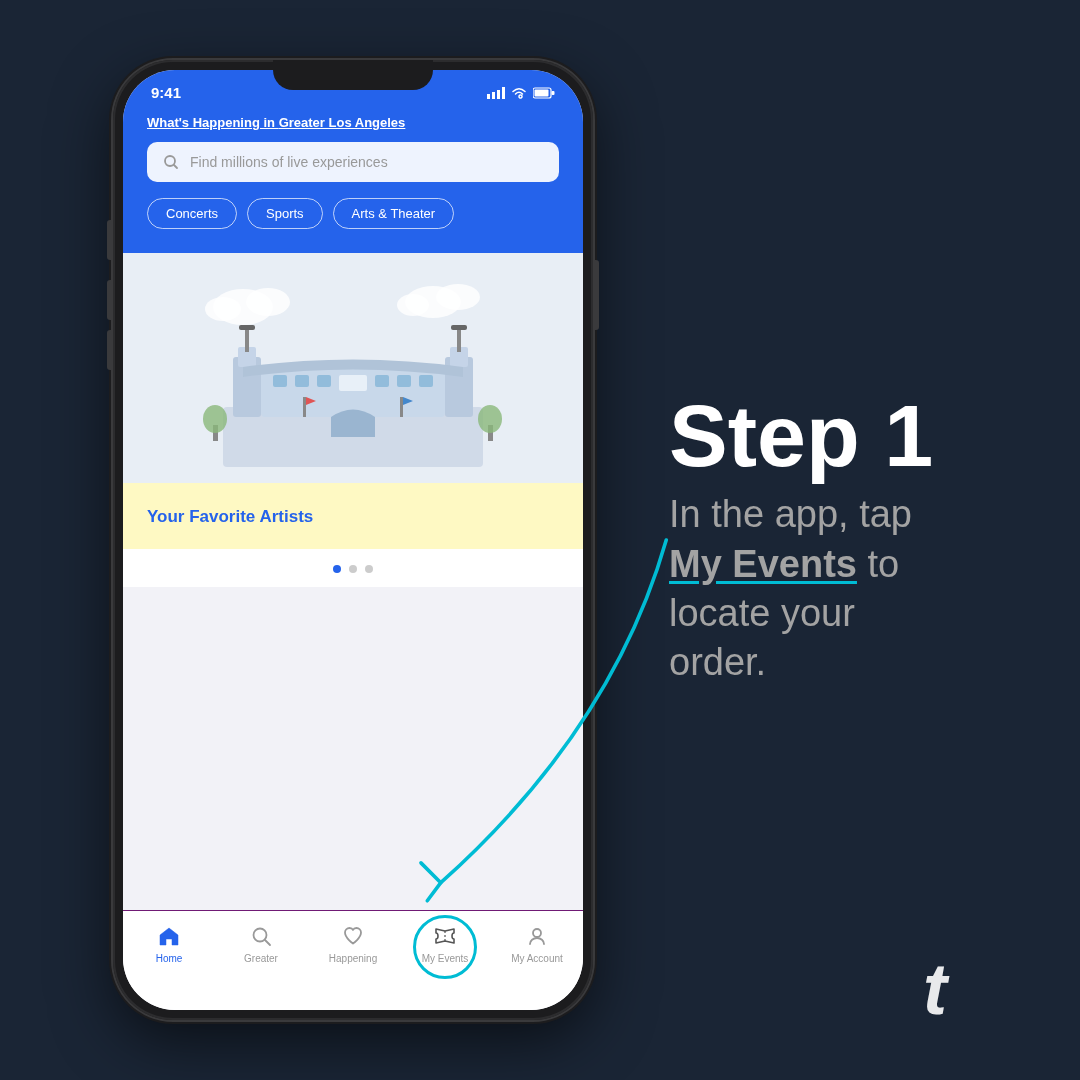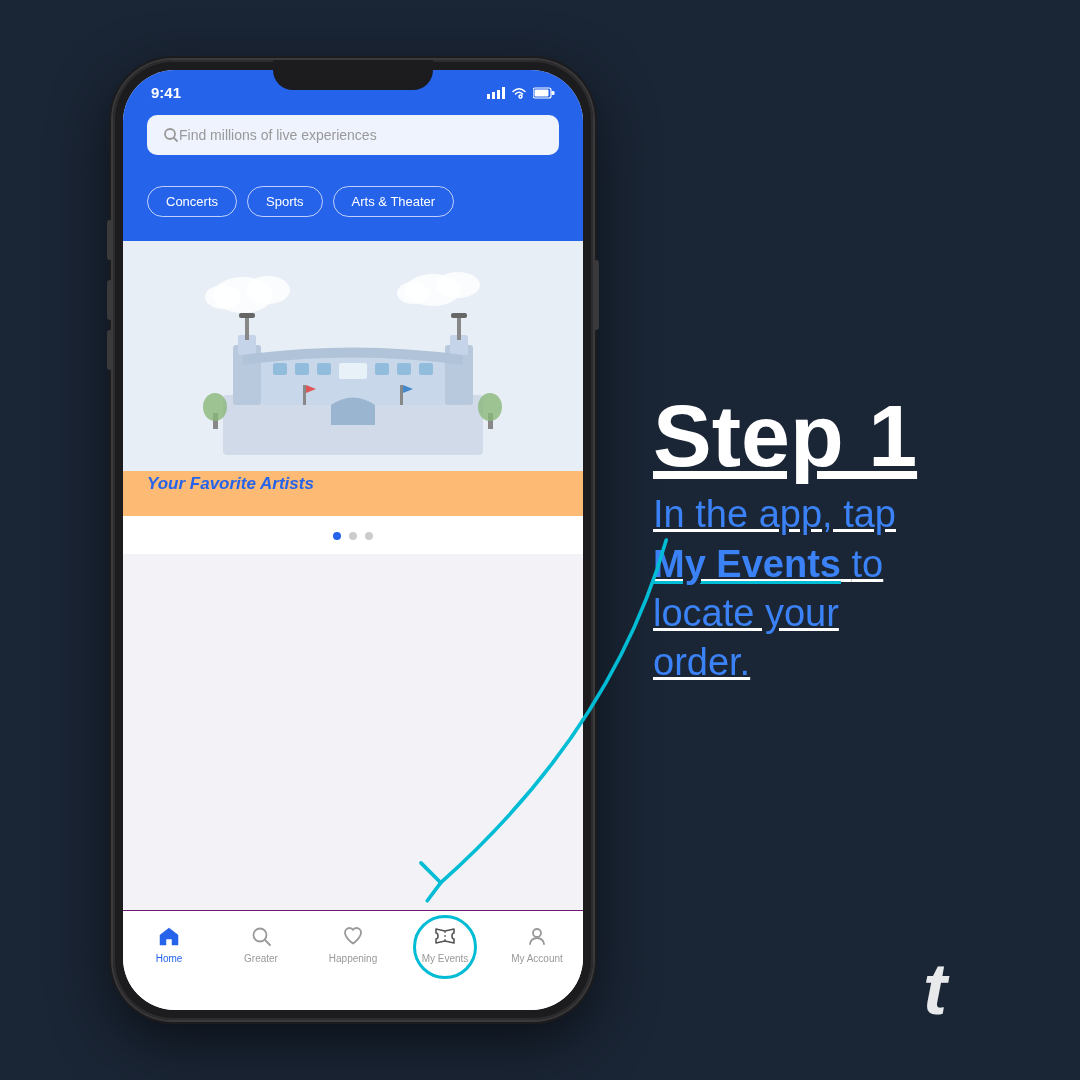--- a/index.html
+++ b/index.html
@@ -138,21 +138,21 @@
       font-weight: 600;
       text-decoration: underline;
     }
 
     .search-bar {
       background: rgba(255,255,255,0.92);
       border-radius: 10px;
       padding: 12px 16px;
       display: flex;
       align-items: center;
-      gap: 0;
+      gap: 11px;
       margin-bottom: 16px;
     }
 
     .search-bar-text {
       color: #999;
       font-size: 14px;
     }
 
     .category-buttons {
       display: flex;
@@ -160,21 +160,20 @@
     }
 
     .category-btn {
       background: transparent;
       border: 1.5px solid rgba(255,255,255,0.7);
       border-radius: 20px;
       color: white;
       padding: 7px 18px;
       font-size: 13px;
       font-weight: 500;
-      margin-top: 15px;
     }
 
     
     .stadium-area {
       background: #e8eef5;
       padding: 24px 0 16px;
       display: flex;
       justify-content: center;
       align-items: flex-end;
       height: 230px;
@@ -183,24 +182,23 @@
     }
 
     
     .stadium-illustration {
       width: 340px;
       height: 200px;
     }
 
     
     .card-section {
-      background: #fdba74;
+      background: #fef9c3;
       margin: 0;
-      padding: 3px 24px 14px;
-      font-style: italic;
+      padding: 24px 24px 14px;
     }
 
     .card-title {
       color: #2563eb;
       font-size: 17px;
       font-weight: 700;
       margin-bottom: 8px;
     }
 
     .card-description {
@@ -281,38 +279,37 @@
       width: 64px;
       height: 64px;
       border-radius: 50%;
       border: 3px solid #00bcd4;
       pointer-events: none;
     }
 
     
     .right-content {
       flex: 1;
-      padding-left: 60px;
+      padding-left: 76px;
       color: white;
-      text-decoration: underline;
     }
 
     .step-number {
       font-size: 88px;
       font-weight: 900;
       color: white;
       line-height: 1;
       margin-bottom: 10px;
     }
 
     .step-description {
       font-size: 38px;
       font-weight: 400;
       line-height: 1.3;
-      color: #3b82f6;
+      color: #a3a3a3;
     }
 
     .step-description strong {
       font-weight: 700;
       text-decoration: underline;
       text-decoration-color: #00bcd4;
       text-underline-offset: 4px;
     }
 
     
@@ -372,20 +369,23 @@
 
             <svg width="22" height="12" viewBox="0 0 22 12">
               <rect x="0" y="1" width="18" height="10" rx="2" stroke="white" stroke-width="1.2" fill="none"></rect>
               <rect x="1.5" y="2.5" width="14" height="7" rx="1" fill="white"></rect>
               <rect x="18.5" y="4" width="3" height="4" rx="1" fill="white"></rect>
             </svg>
           </div>
         </div>
 
         <div class="app-header">
+          <div class="location-text">
+            <span>What's Happening in </span><span>Greater Los Angeles</span>
+          </div>
 
           <div class="search-bar">
             <svg width="16" height="16" viewBox="0 0 16 16">
               <circle cx="7" cy="7" r="5" stroke="#999" stroke-width="1.8" fill="none"></circle>
               <line x1="11" y1="11" x2="14" y2="14" stroke="#999" stroke-width="1.8" stroke-linecap="round"></line>
             </svg>
             <span class="search-bar-text">Find millions of live experiences</span>
           </div>
 
           <div class="category-buttons">

